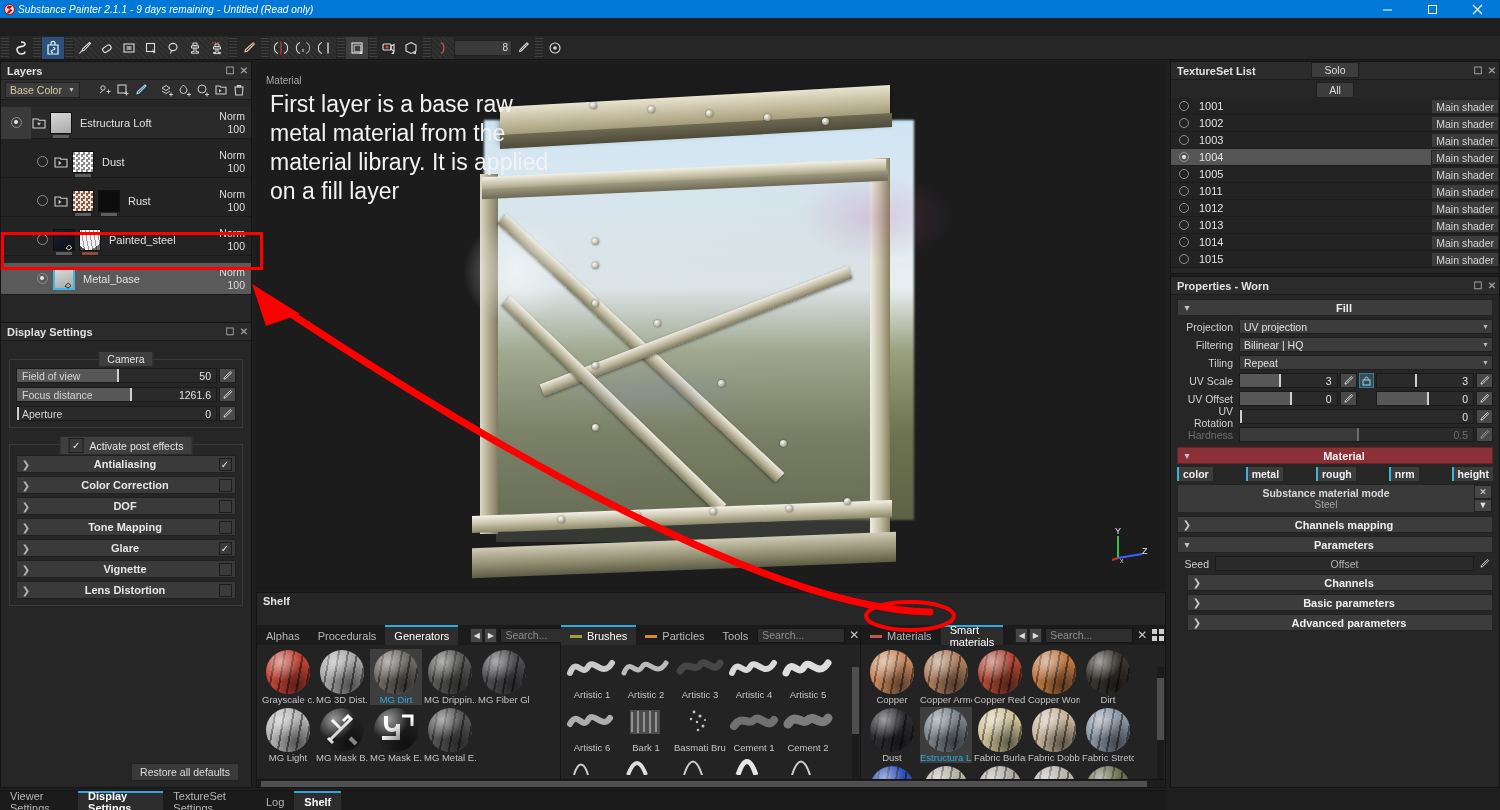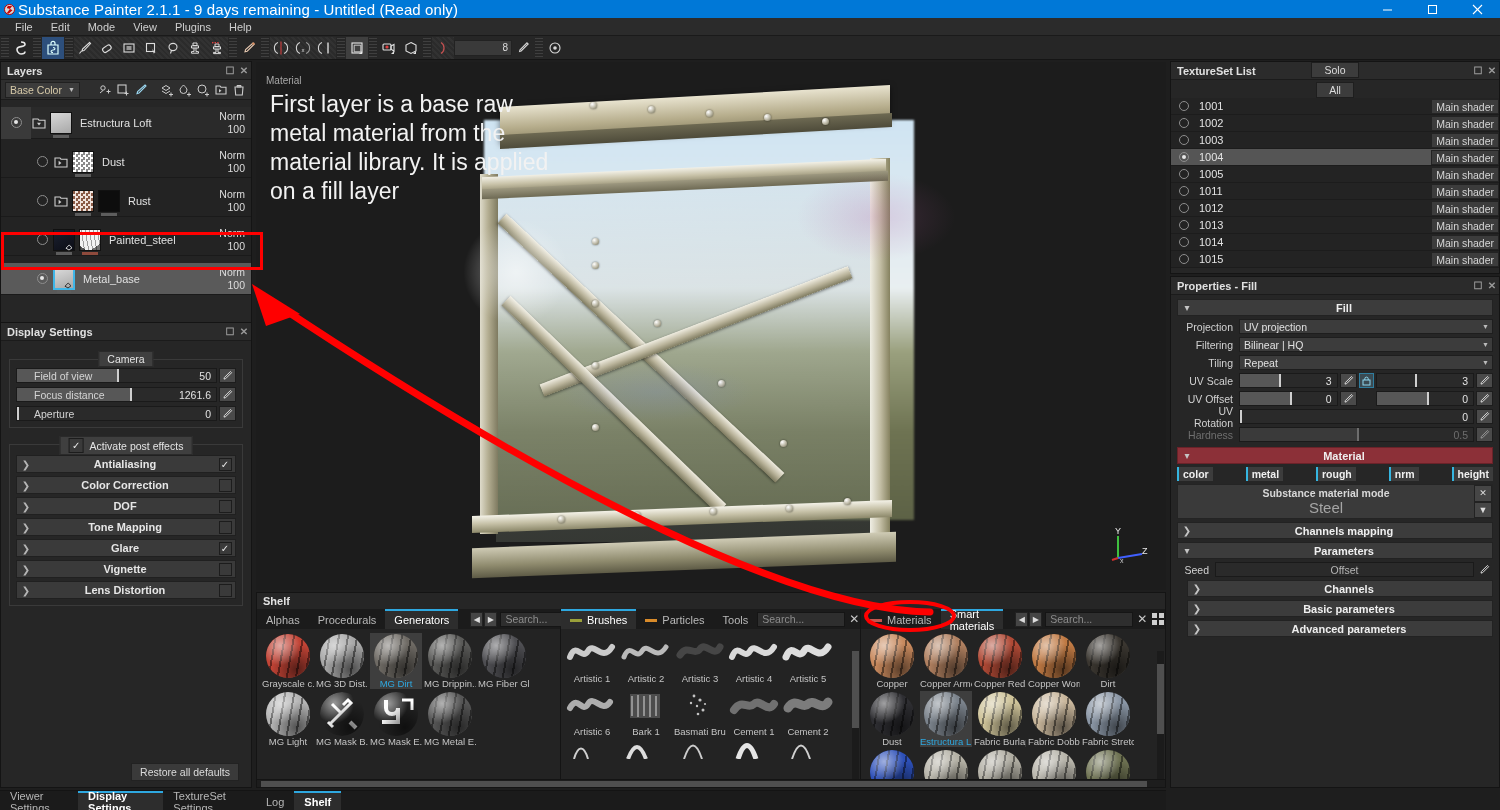--- a/index.html
+++ b/index.html
@@ -25,21 +25,21 @@
   .tb-logo {
     width: 11px; height: 11px; border-radius: 50%;
     background: #d9d9d9; border: 1px solid #b00;
     position: relative;
   }
   .tb-logo::after {
     content: ""; position: absolute; left: 2px; top: 1px;
     width: 6px; height: 8px; background: #c00;
     clip-path: polygon(100% 0, 30% 0, 0 30%, 60% 45%, 100% 60%, 40% 100%, 0 100%);
   }
-  .titlebar .tb-title { font-size: 15px; letter-spacing: 0.1px; }
+  .titlebar .tb-title { font-size: 10px; letter-spacing: 0.1px; font-style: italic; }
   .titlebar .tb-spacer { flex: 1; }
   .win-btn {
     width: 45px; height: 18px; display: flex; align-items: center; justify-content: center;
     color: #fff; font-size: 12px; line-height: 1;
   }
   .win-btn svg { display: block; }
 
   
   .menubar {
     position: absolute; top: 18px; left: 0; width: 1500px; height: 18px;
@@ -170,21 +170,21 @@
     background: #3f3f3f; border: 1px solid #2a2a2a; color: #e4e4e4;
     font-size: 10.5px; padding: 1px 8px; white-space: nowrap;
   }
   .slider-row { display: flex; align-items: center; height: 15px; margin-bottom: 4px; }
   .slider {
     flex: 1; height: 15px; background: #2a2a2a; border: 1px solid #1a1a1a;
     position: relative; display: flex; align-items: center;
   }
   .slider .fill { position: absolute; left: 0; top: 0; bottom: 0; background: #575757; }
   .slider .handle { position: absolute; top: 0; bottom: 0; width: 2px; background: #cfcfcf; }
-  .slider .lbl { position: relative; z-index: 2; font-size: 10.5px; color: #d4d4d4; padding-left: 17px; }
+  .slider .lbl { position: relative; z-index: 2; font-size: 10.5px; color: #d4d4d4; padding-left: 5px; }
   .slider .val { position: relative; z-index: 2; margin-left: auto; font-size: 10.5px; color: #e2e2e2; padding-right: 5px; }
   .slider.disabled .lbl, .slider.disabled .val { color: #6d6d6d; }
   .pen-btn {
     width: 17px; height: 15px; background: #4a4a4a; border: 1px solid #1d1d1d;
     margin-left: 2px; display: flex; align-items: center; justify-content: center; color: #d8d8d8;
   }
   .chk-row { display: flex; align-items: center; justify-content: center; gap: 6px; }
   .chk {
     width: 13px; height: 13px; background: #3a3a3a; border: 1px solid #1c1c1c;
     display: flex; align-items: center; justify-content: center; color: #e8e8e8; font-size: 10px;
@@ -328,29 +328,29 @@
   .chan-tag {
     background: #3c3c3c; border-left: 2px solid #35b5e0; color: #efefef;
     font-size: 10.5px; font-weight: bold; padding: 1px 4px;
   }
   .chan-spacer { flex: 1; }
   .mat-mode {
     background: #3a3a3a; border: 1px solid #242424; display: flex; align-items: stretch; margin-bottom: 3px;
   }
   .mat-mode .mm-txt { flex: 1; text-align: center; padding: 2px 0; }
   .mat-mode .mm-t1 { font-size: 10.5px; font-weight: bold; color: #d8d8d8; }
-  .mat-mode .mm-t2 { font-size: 15px; color: #a5a5a5; }
+  .mat-mode .mm-t2 { font-size: 10px; color: #a5a5a5; }
   .mm-btns { width: 18px; display: flex; flex-direction: column; }
   .mm-btn { flex: 1; background: #464646; border: 1px solid #222; display: flex; align-items: center; justify-content: center; color: #ddd; font-size: 9px; }
 
   
   #shelf { left: 256px; top: 592px; width: 910px; height: 196px; }
   .shelf-title { height: 16px; background: #262626; color: #e3e3e3; font-weight: bold; font-size: 11px; display: flex; align-items: center; padding-left: 6px; }
   .shelf-cols { display: flex; height: 178px; }
-  .shelf-col { position: relative; border-right: 1px solid #141414; display: flex; flex-direction: column; background: #232323; }
+  .shelf-col { position: relative; border-right: 1px solid #141414; display: flex; flex-direction: column; background: #232323; margin-top: 16px; }
   .shelf-tabs { height: 20px; background: #1b1b1b; display: flex; align-items: stretch; }
   .sh-tab {
     display: flex; align-items: center; gap: 5px; padding: 0 9px;
     font-size: 11px; color: #b8b8b8; border-top: 2px solid transparent; background: #1b1b1b;
   }
   .sh-tab.active { color: #ffffff; background: #2d2d2d; border-top-color: #2ea8e0; }
   .sh-dash { width: 12px; height: 3px; display: inline-block; }
   .sh-nav { display: flex; align-items: center; gap: 1px; padding: 0 3px; }
   .navbtn { width: 13px; height: 15px; background: #454545; border: 1px solid #222; display: flex; align-items: center; justify-content: center; color: #ddd; font-size: 8px; }
   .sh-search {
@@ -428,28 +428,20 @@
         </svg>
     </div>
     <div class="win-btn close">
       <svg width="11" height="11" viewBox="0 0 11 11">
           <line x1="1" y1="1" x2="10" y2="10" stroke="#fff" stroke-width="1.1"></line>
           <line x1="10" y1="1" x2="1" y2="10" stroke="#fff" stroke-width="1.1"></line>
         </svg>
     </div>
   </div>
 
-  <div class="menubar">
-    <div class="mi">File</div>
-    <div class="mi">Edit</div>
-    <div class="mi">Mode</div>
-    <div class="mi">View</div>
-    <div class="mi">Plugins</div>
-    <div class="mi">Help</div>
-  </div>
 
   <div class="toolbar">
     <div class="tgrip"></div>
     <div class="tbtn">
       <svg width="16" height="16" viewBox="0 0 16 16">
           <path d="M8 2c3 0 4 1.2 4 2.4S10.5 6.2 8 6.6 4 7.6 4 9.4 5.6 14 8 14s4-1.2 4-2.4" fill="none" stroke="#e8e8e8" stroke-width="1.6"></path>
         </svg>
     </div>
     <div class="tgrip"></div>
     <div class="tbtn active">
@@ -1000,21 +992,21 @@
       <div class="ts-row">
           <span class="radio"></span>
           <span class="ts-name">1015</span>
           <span class="ts-shader">Main shader</span>
         </div>
     </div>
   </div>
 
   <div class="panel" id="props">
     <div class="panel-title">
-      <span>Properties - Fill</span>
+      <span>Properties - Worn</span>
       <span class="pt-spacer"></span>
       <span class="pt-btn">☐</span>
       <span class="pt-btn">✕</span>
     </div>
 
     <div class="pr-body">
 
       <div class="section-hdr">
         <span class="arrow">▾</span>
         <span class="nm">Fill</span>

